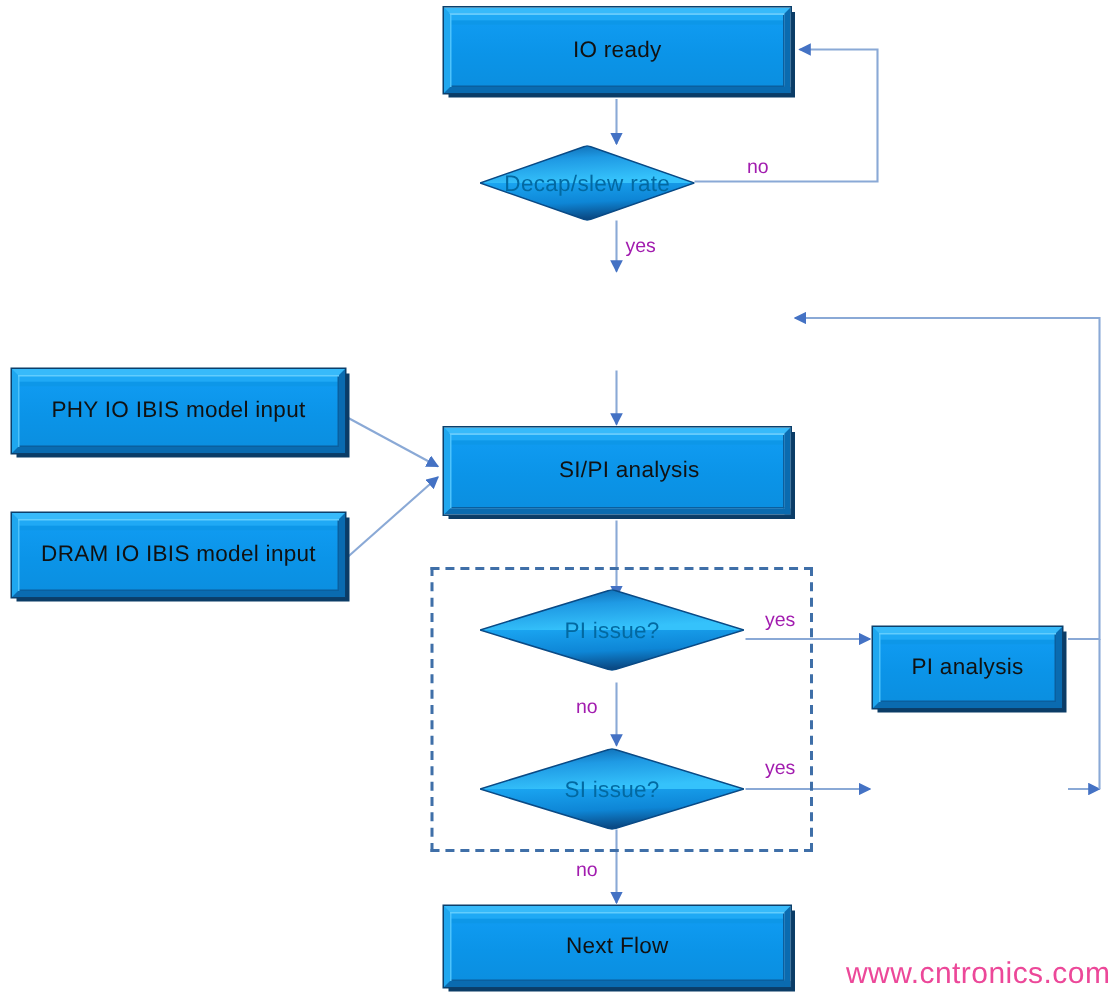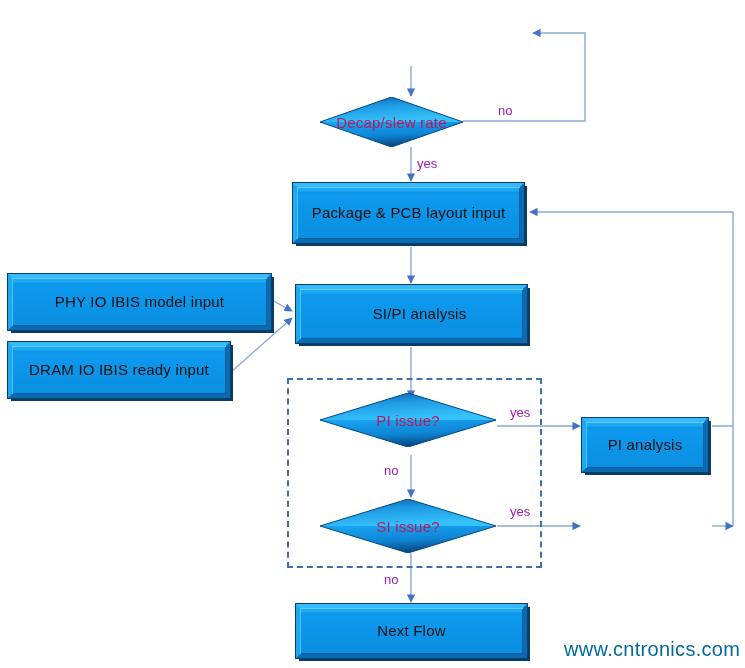--- a/index.html
+++ b/index.html
@@ -74,21 +74,21 @@
   }
   .node-diamond .dia-shape {
     position: absolute;
     left: 0; top: 0;
     width: 100%;
     height: 100%;
   }
   .node-diamond .node-label {
     position: relative;
     z-index: 3;
-    color: #be185d;
+    color: #0369a1;
     font-size: 15px;
     text-align: center;
     letter-spacing: .2px;
     white-space: nowrap;
   }
 
   
   .group-frame {
     position: absolute;
     box-sizing: border-box;
@@ -102,21 +102,21 @@
     font-size: 13px;
     color: #a21caf;
     white-space: nowrap;
     line-height: 1;
   }
 
   
   .watermark {
     position: absolute;
     font-size: 20px;
-    color: #0369a1;
+    color: #ec4899;
     white-space: nowrap;
     letter-spacing: .3px;
   }
 </style>
 </head>
 <body>
 
 <div id="canvas">
 
   <svg id="edges" viewBox="0 0 745 668" xmlns="http://www.w3.org/2000/svg">
@@ -153,20 +153,23 @@
       <path d="M 231 278 L 292 311"></path>
 
       <path d="M 231 372 L 292 318"></path>
     </g>
 
     <path d="M 733 426 L 733 526" stroke="#8aa9d6" stroke-width="1.4" fill="none"></path>
   </svg>
 
   <div class="group-frame" style="left:287px; top:378px; width:255px; height:190px;"></div>
 
+  <div class="node-box" style="left:296px; top:5px; width:231px; height:57px;">
+    <span class="node-label">IO ready</span>
+  </div>
 
   <div class="node-diamond" style="left:320px; top:97px; width:143px; height:50px;">
     <svg class="dia-shape" viewBox="0 0 143 50" preserveAspectRatio="none">
       <defs>
         <linearGradient id="dTop1" x1="0" y1="0" x2="0.35" y2="1">
           <stop offset="0%" stop-color="#0a5fa5"></stop>
           <stop offset="45%" stop-color="#1f9ae4"></stop>
           <stop offset="100%" stop-color="#35c2fb"></stop>
         </linearGradient>
         <linearGradient id="dBot1" x1="0" y1="0" x2="0.3" y2="1">
@@ -176,30 +179,27 @@
         </linearGradient>
       </defs>
       <polygon points="71.5,0 143,25 71.5,50 0,25" fill="#0b94e8"></polygon>
       <polygon points="71.5,0 143,25 71.5,25 0,25" fill="url(#dTop1)"></polygon>
       <polygon points="0,25 71.5,25 143,25 71.5,50" fill="url(#dBot1)"></polygon>
       <polygon points="71.5,0 143,25 71.5,50 0,25" fill="none" stroke="#0a4a85" stroke-width="1"></polygon>
     </svg>
     <span class="node-label">Decap/slew rate</span>
   </div>
 
-  <div class="node-box" style="left:293px; top:183px; width:231px; height:60px;">
-    <span class="node-label">Package &amp; PCB layout input</span>
-  </div>
-
-  <div class="node-box" style="left:8px; top:246px; width:263px; height:56px;margin-top:28px;">
+
+  <div class="node-box" style="left:8px; top:246px; width:222px; height:56px;">
     <span class="node-label">PHY IO IBIS model input</span>
   </div>
 
   <div class="node-box" style="left:8px; top:342px; width:222px; height:56px;">
-    <span class="node-label">DRAM IO IBIS ready input</span>
+    <span class="node-label">DRAM IO IBIS model input</span>
   </div>
 
   <div class="node-box" style="left:296px; top:285px; width:231px; height:58px;padding-left:16px;">
     <span class="node-label">SI/PI analysis</span>
   </div>
 
   <div class="node-diamond" style="left:320px; top:393px; width:176px; height:54px;">
     <svg class="dia-shape" viewBox="0 0 176 54" preserveAspectRatio="none">
       <defs>
         <linearGradient id="dTop2" x1="0" y1="0" x2="0.35" y2="1">

